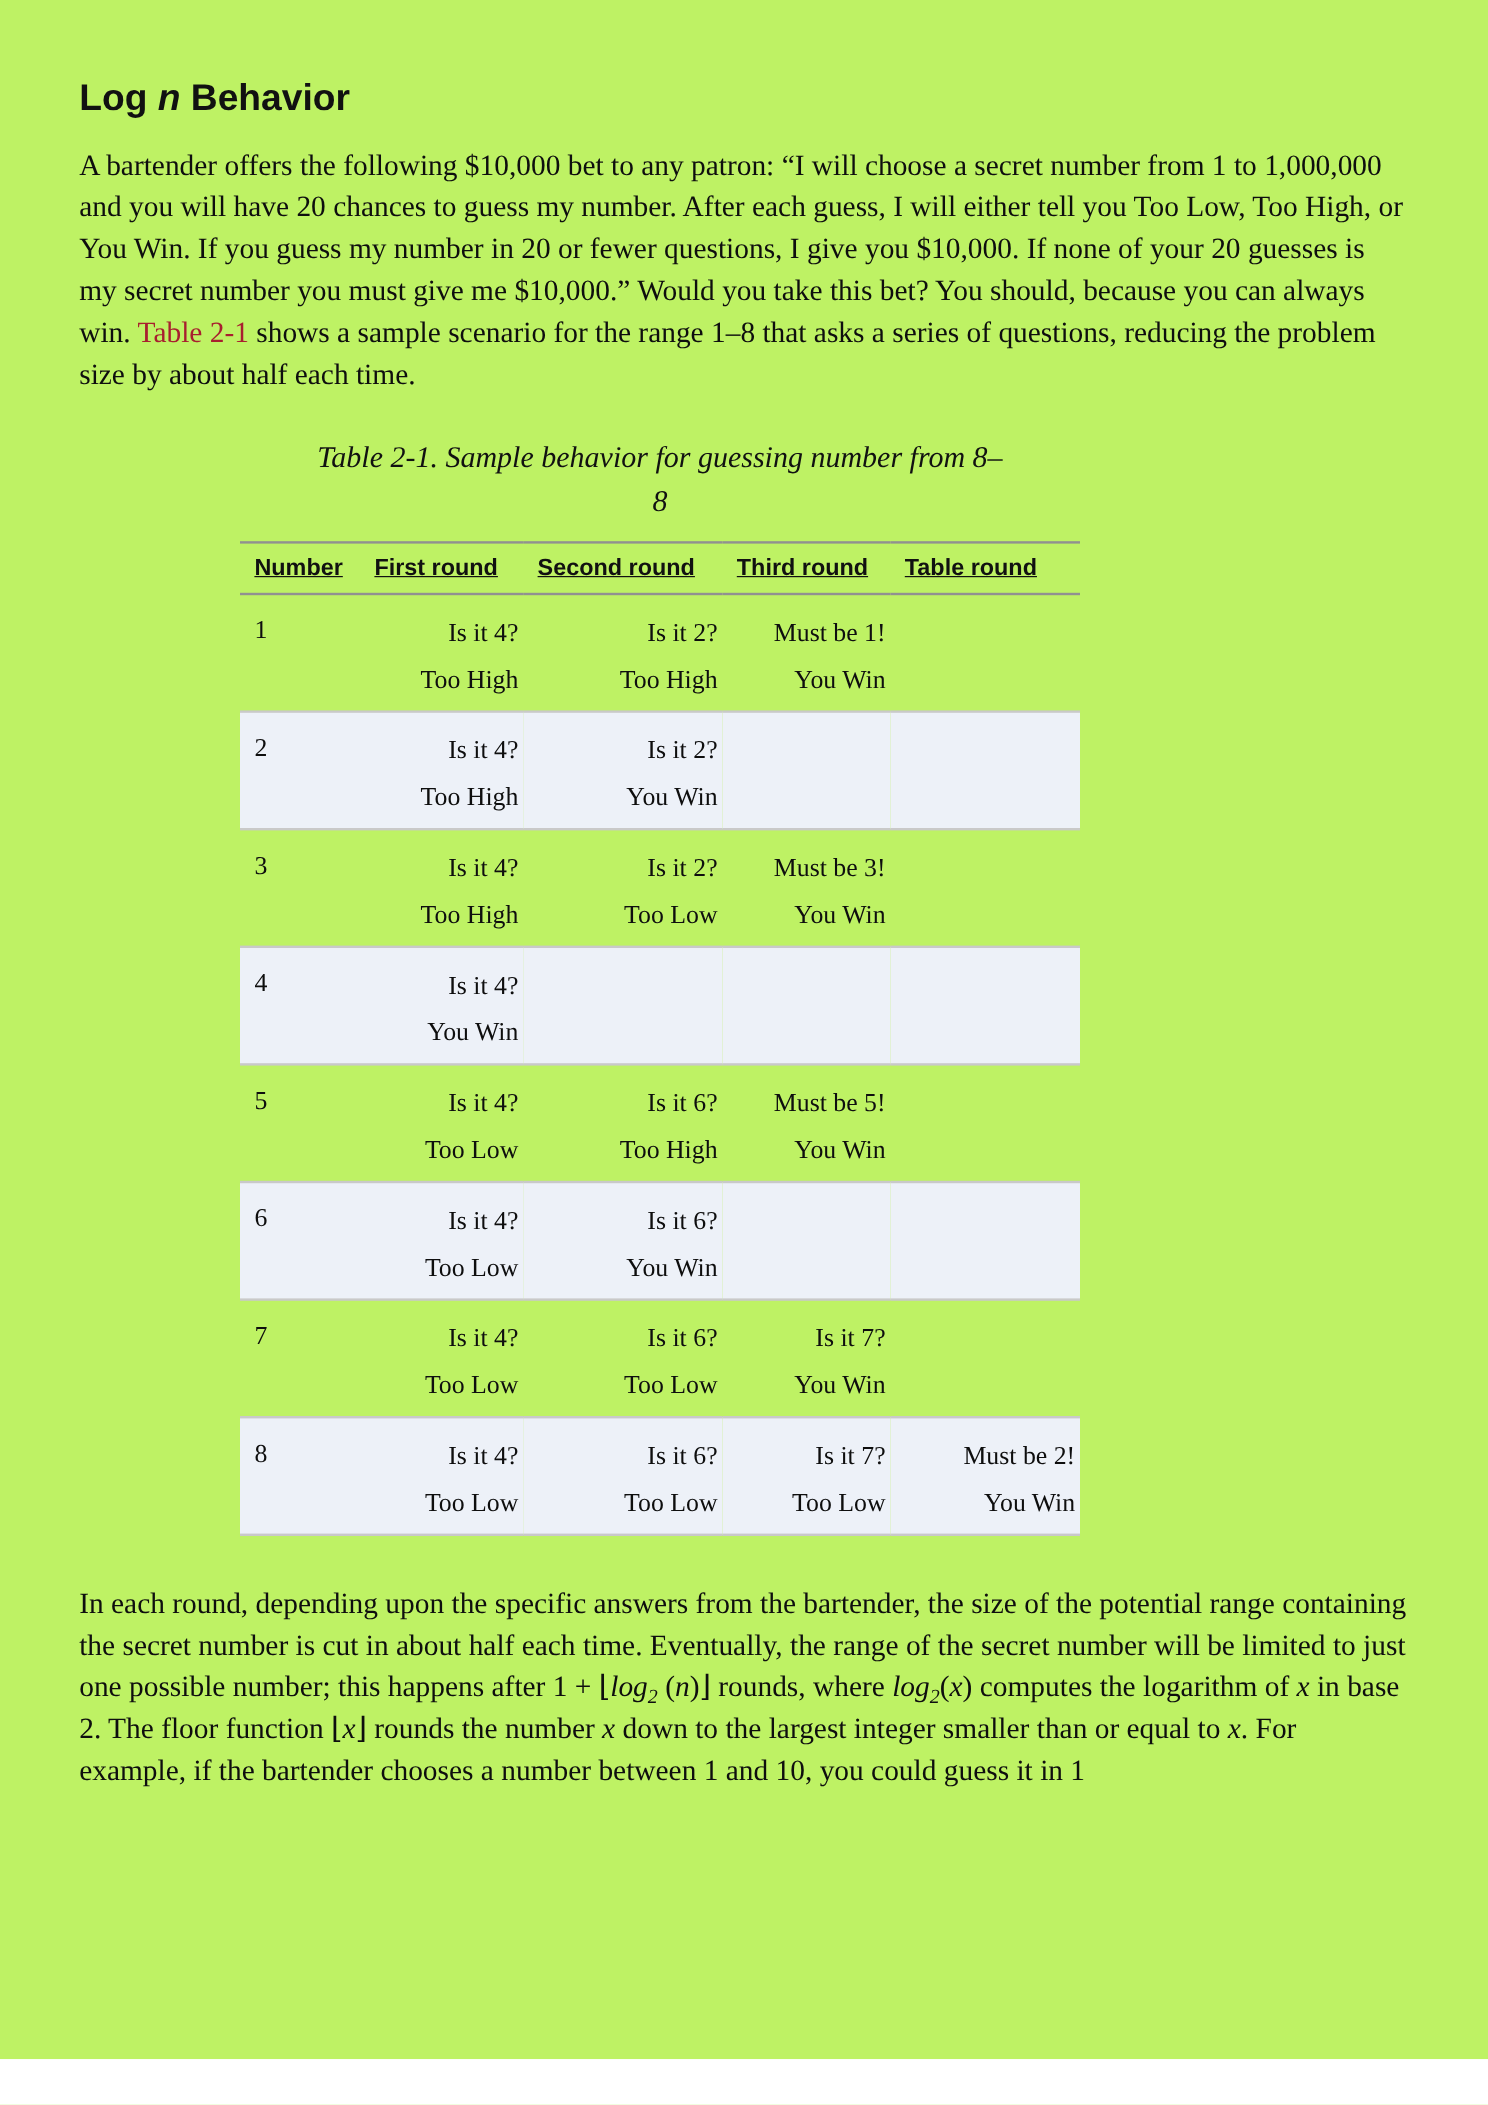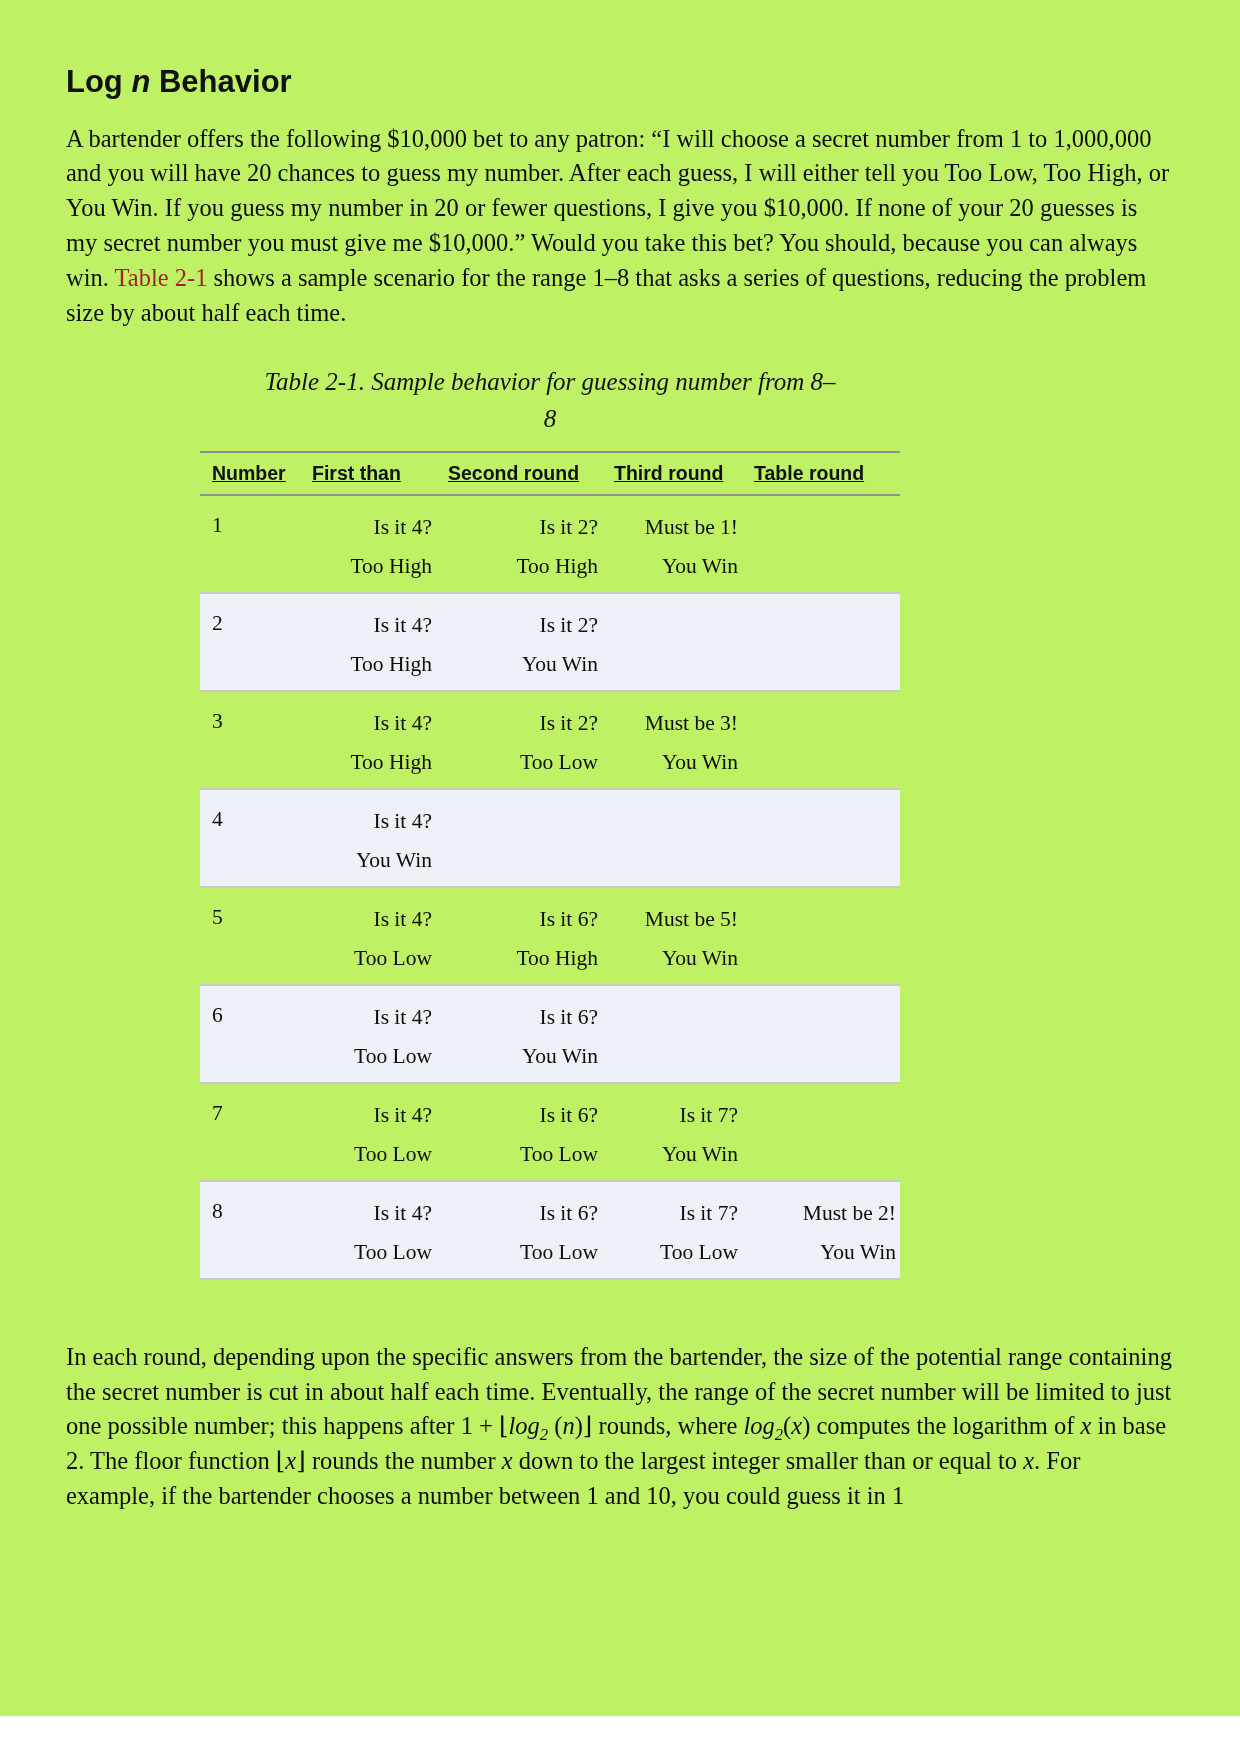--- a/index.html
+++ b/index.html
@@ -78,21 +78,21 @@
     font-size:21.5px;
     padding:17px 4px 11px 12px;
   }
   table.guessing tbody td div{
     line-height:29px;
     text-align:right;
   }
   table.guessing tbody td div.q{
     margin-bottom:10px;
   }
-  .closing{margin-top:60px;}
+  .closing{margin-top:40px;}
 </style>
 </head>
 <body>
 
 <div class="page">
 
   <h1 class="page-title"><span>Log </span><span class="it">n</span><span> Behavior</span></h1>
 
   <p class="body-text"><span>A bartender offers the following $10,000 bet to any patron: “I will choose a secret number from 1 to 1,000,000 and you will have 20 chances to guess my number. After each guess, I will either tell you Too Low, Too High, or You Win. If you guess my number in 20 or fewer questions, I give you $10,000. If none of your 20 guesses is my secret number you must give me $10,000.” Would you take this bet? You should, because you can always win. </span><span class="link">Table 2-1</span><span> shows a sample scenario for the range 1–8 that asks a series of questions, reducing the problem size by about half each time.</span></p>
 
@@ -104,21 +104,21 @@
       <colgroup>
           <col style="width: 100px;">
           <col style="width: 136px;">
           <col style="width: 166px;">
           <col style="width: 140px;">
           <col style="width: 158px;">
         </colgroup>
       <thead>
         <tr>
           <th>Number</th>
-          <th>First than</th>
+          <th>First round</th>
           <th>Second round</th>
           <th>Third round</th>
           <th>Table round</th>
         </tr>
       </thead>
       <tbody>
           <tr>
             <td>1</td>
             <td>
               <div class="q">Is it 4?</div>

